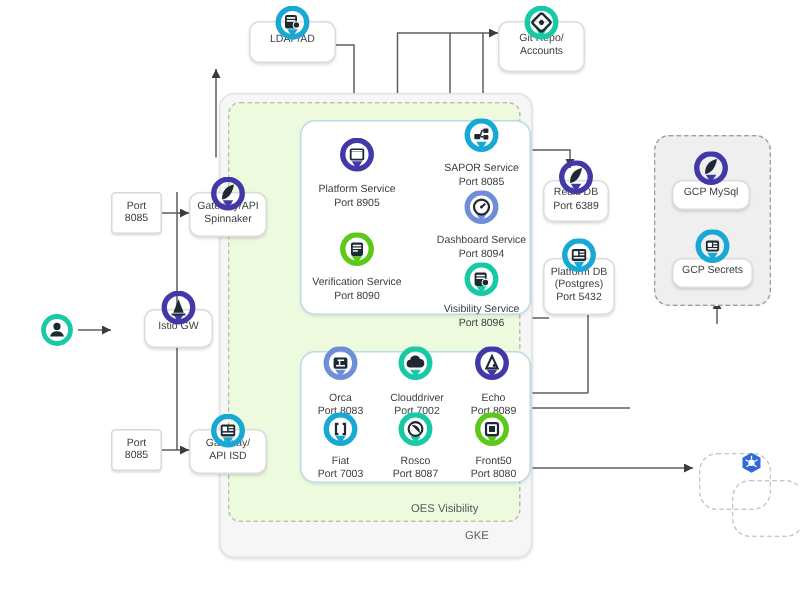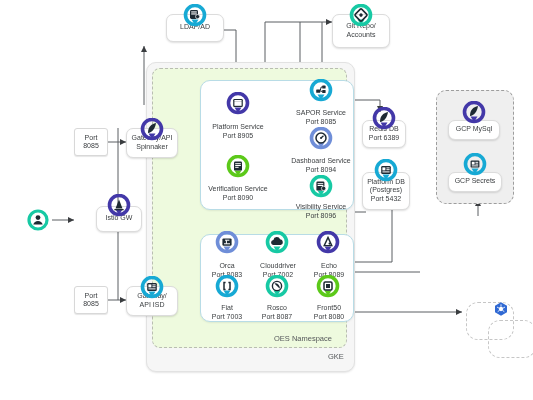--- a/index.html
+++ b/index.html
@@ -143,24 +143,24 @@
       <line x1="352" y1="262" x2="392" y2="262"></line>
       <line x1="352" y1="272" x2="420" y2="272"></line>
 
       <line x1="352" y1="312" x2="462" y2="312" marker-end="url(#ah)"></line>
 
       <line x1="478" y1="216" x2="478" y2="200" marker-end="url(#ah)"></line>
     </g>
   </svg>
 
   <div class="gke-box" style="left:146px;top:62px;width:207px;height:308px;"></div>
-  <div class="zone-label" style="left:328px;top:352px;">GKE</div>
+  <div class="zone-label" style="left:310px;top:352px;">GKE</div>
 
   <div class="ns-box" style="left:152px;top:68px;width:193px;height:278px;"></div>
-  <div class="zone-label" style="left:274px;top:334px;">OES Namespace</div>
+  <div class="zone-label" style="left:274px;top:334px;">OES Visibility</div>
 
   <div class="gcp-box" style="left:436px;top:90px;width:76px;height:112px;"></div>
 
   <div class="k8s-dash" style="left:466px;top:302px;width:46px;height:36px;"></div>
   <div class="k8s-dash" style="left:488px;top:320px;width:46px;height:36px;"></div>
   <div class="float-icon" style="left:501px;top:311px;">
     <svg width="16" height="16" viewBox="0 0 24 24">
         <polygon points="12,2 21,7 21,17 12,22 3,17 3,7" fill="#3069d3"></polygon>
         <circle cx="12" cy="12" r="3.2" fill="#fff"></circle>
         <g stroke="#fff" stroke-width="1.3">

